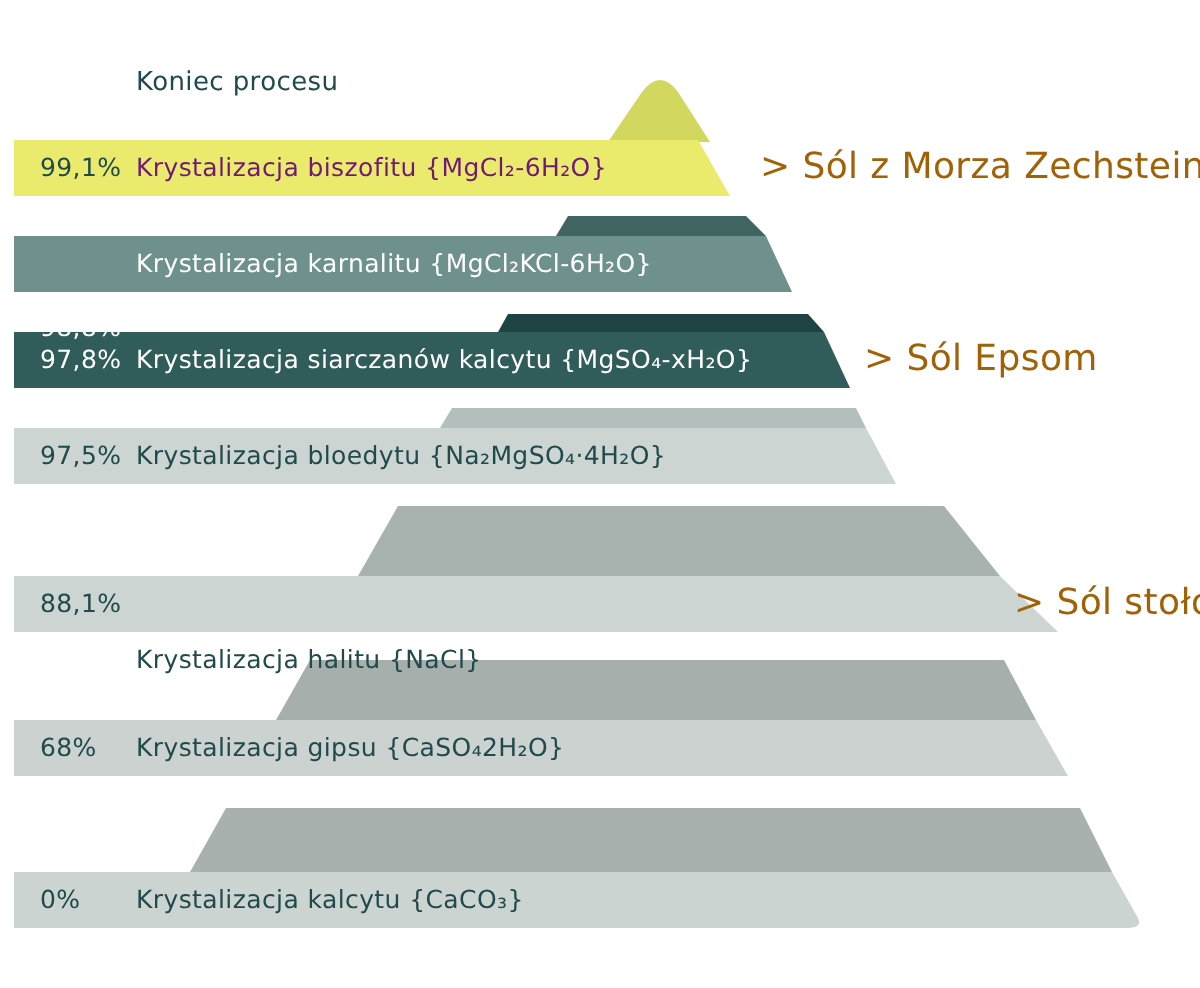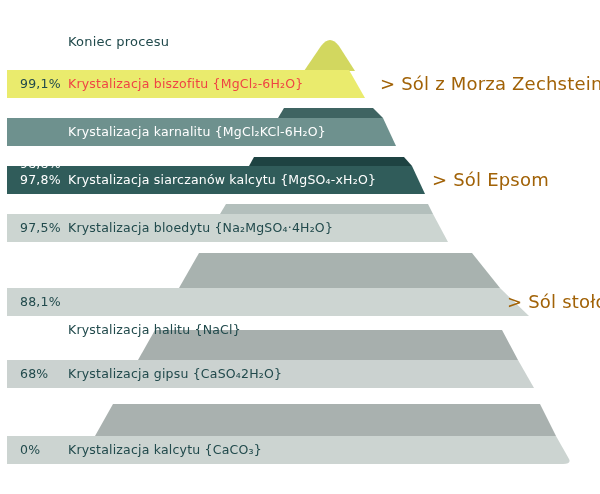--- a/index.html
+++ b/index.html
@@ -47,21 +47,21 @@
     <polygon points="7,214 433,214 448,242 7,242" fill="#ccd5d1"></polygon>
     <polygon points="7,288 500,288 529,316 7,316" fill="#cdd5d2"></polygon>
     <polygon points="7,360 518,360 534,388 7,388" fill="#cbd2d0"></polygon>
     <path d="M 7 436 L 556 436 L 569 459 Q 571.5 464 563 464 L 7 464 Z" fill="#ccd4d1"></path>
   </svg>
 
   <div class="title">Koniec procesu</div>
 
   <div class="row" style="top:70px">
     <span class="pct" style="color: rgb(33, 74, 76);">99,1%</span>
-    <span class="lbl" style="color: #ef4444; text-align: right;">Krystalizacja biszofitu {MgCl₂-6H₂O}</span>
+    <span class="lbl" style="color: #701a75; text-align: right;">Krystalizacja biszofitu {MgCl₂-6H₂O}</span>
   </div>
   <div class="row" style="top:118px">
     <span class="pct" style="color: rgb(255, 255, 255); margin-top: 32px;">98,8%</span>
     <span class="lbl" style="color: rgb(255, 255, 255);">Krystalizacja karnalitu {MgCl₂KCl-6H₂O}</span>
   </div>
   <div class="row" style="top:166px">
     <span class="pct" style="color: rgb(255, 255, 255);">97,8%</span>
     <span class="lbl" style="color: rgb(255, 255, 255);">Krystalizacja siarczanów kalcytu {MgSO₄-xH₂O}</span>
   </div>
   <div class="row" style="top:214px">

